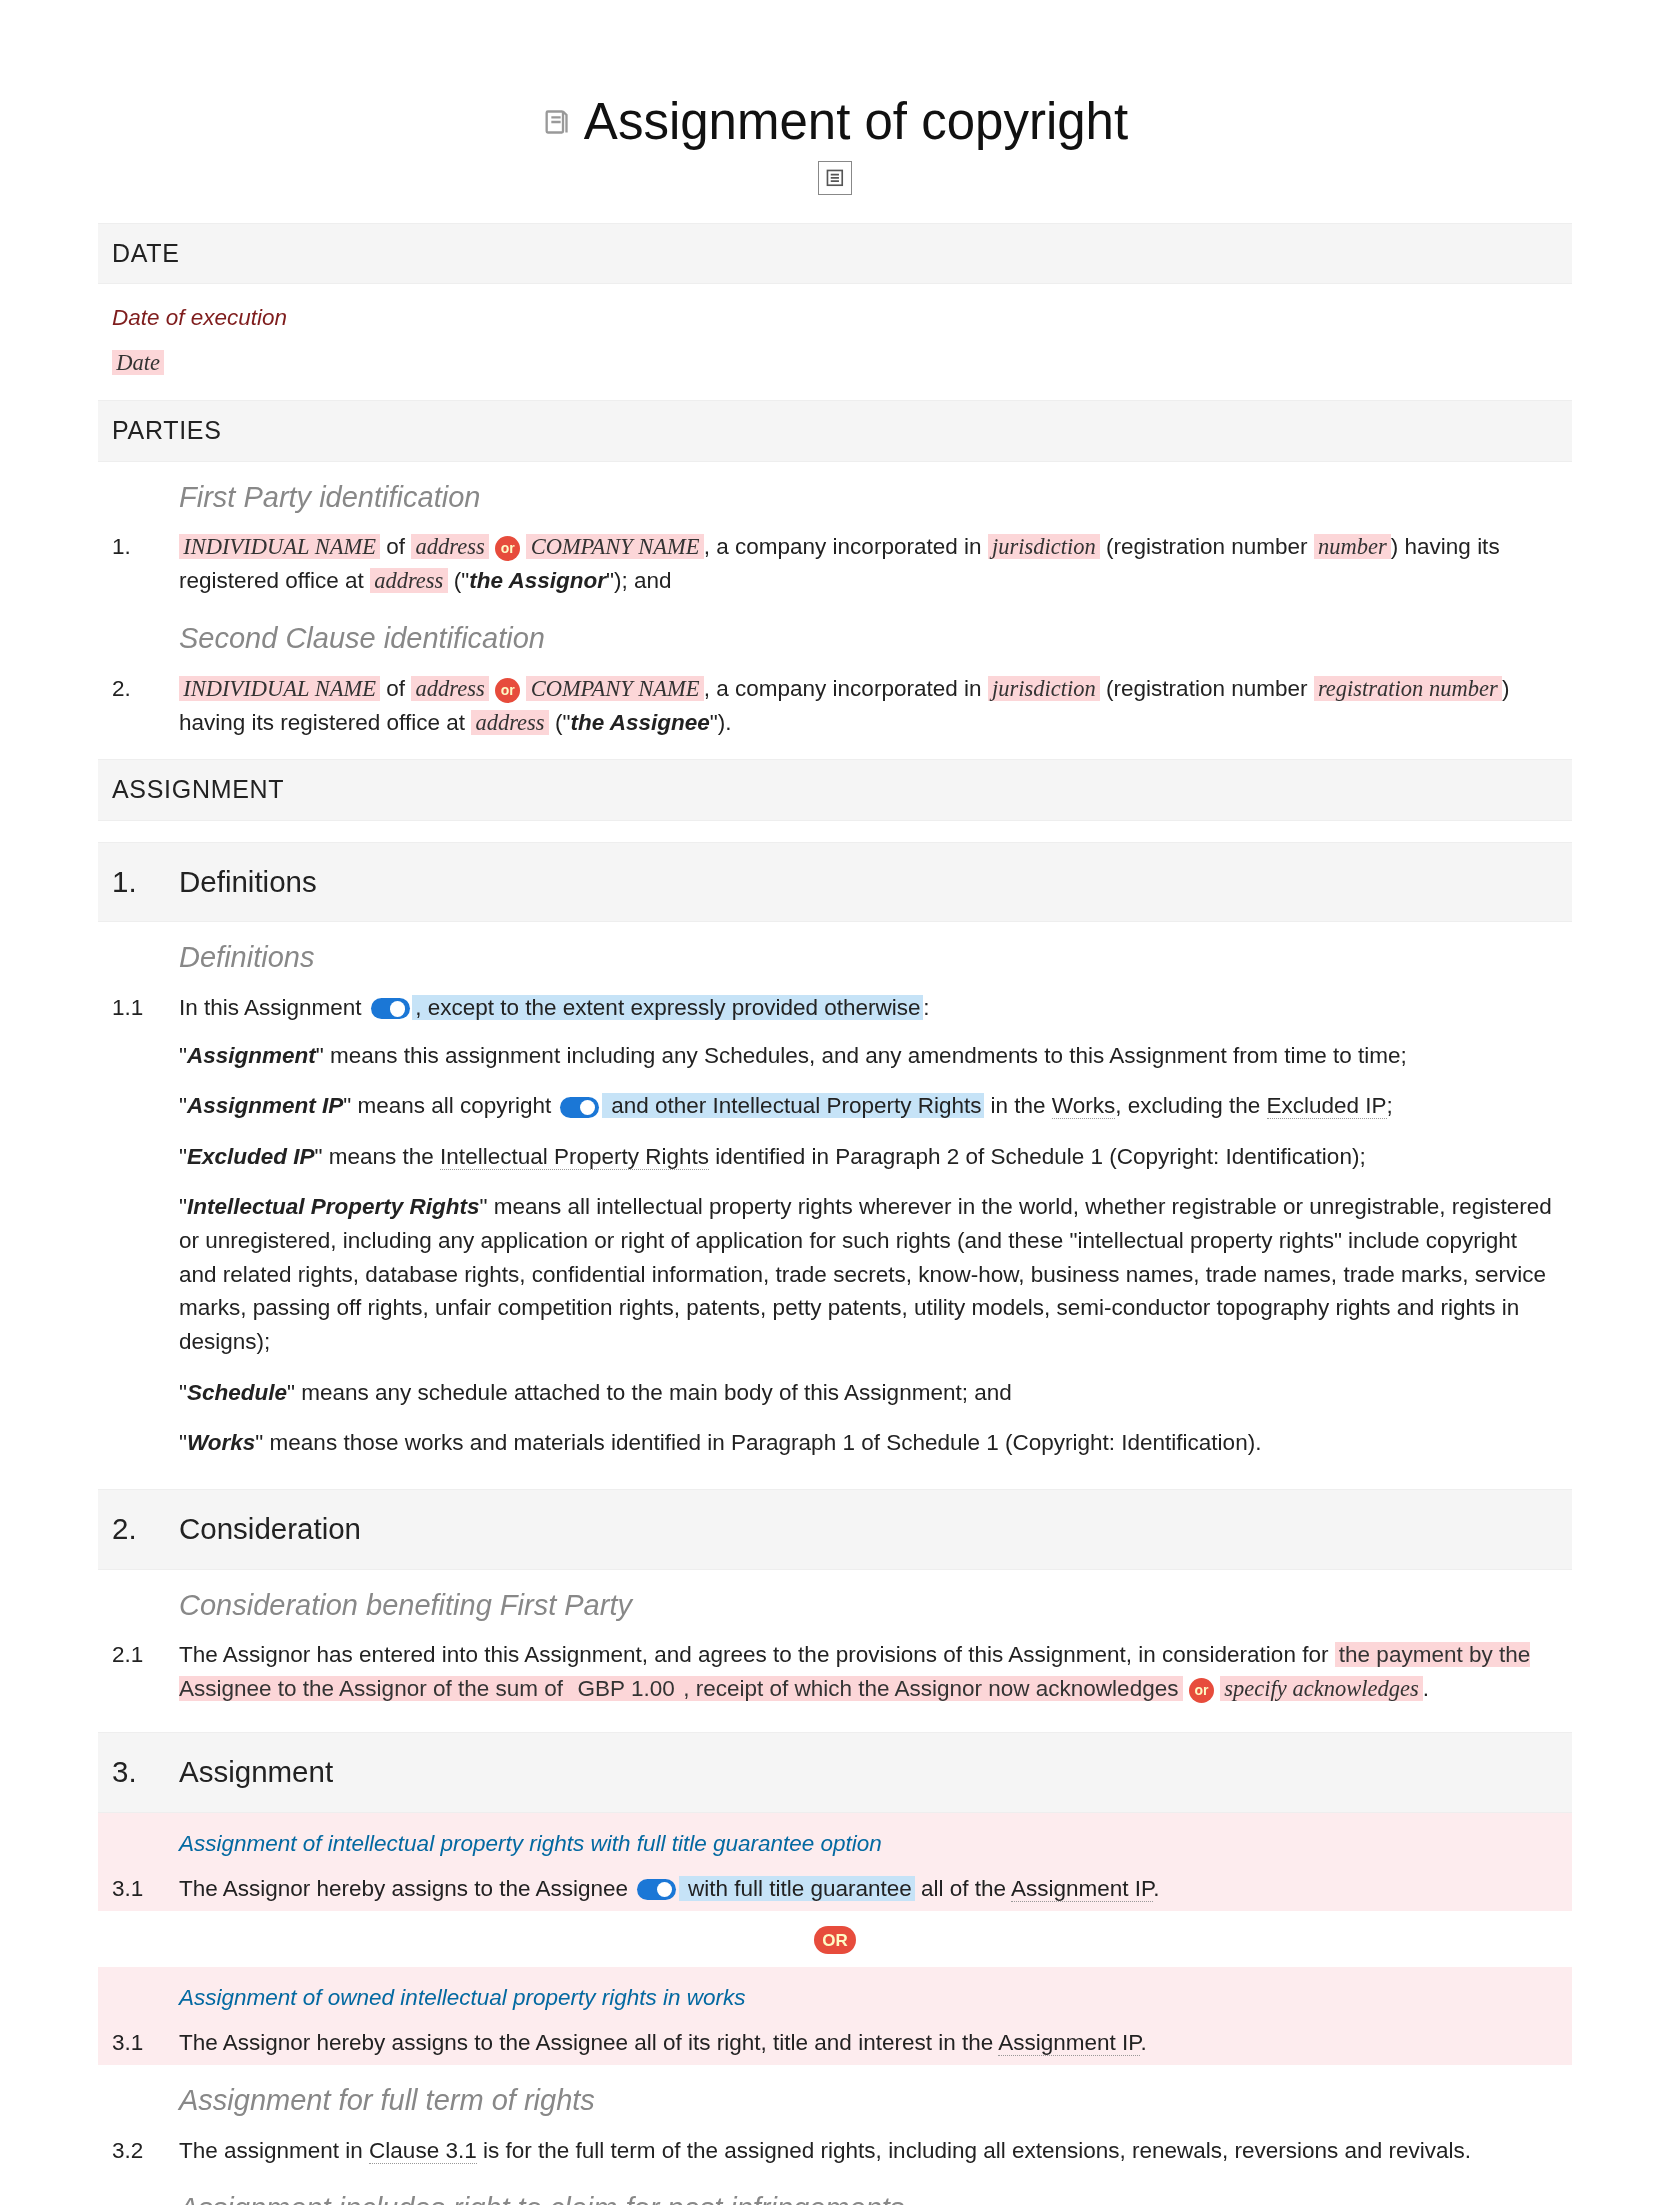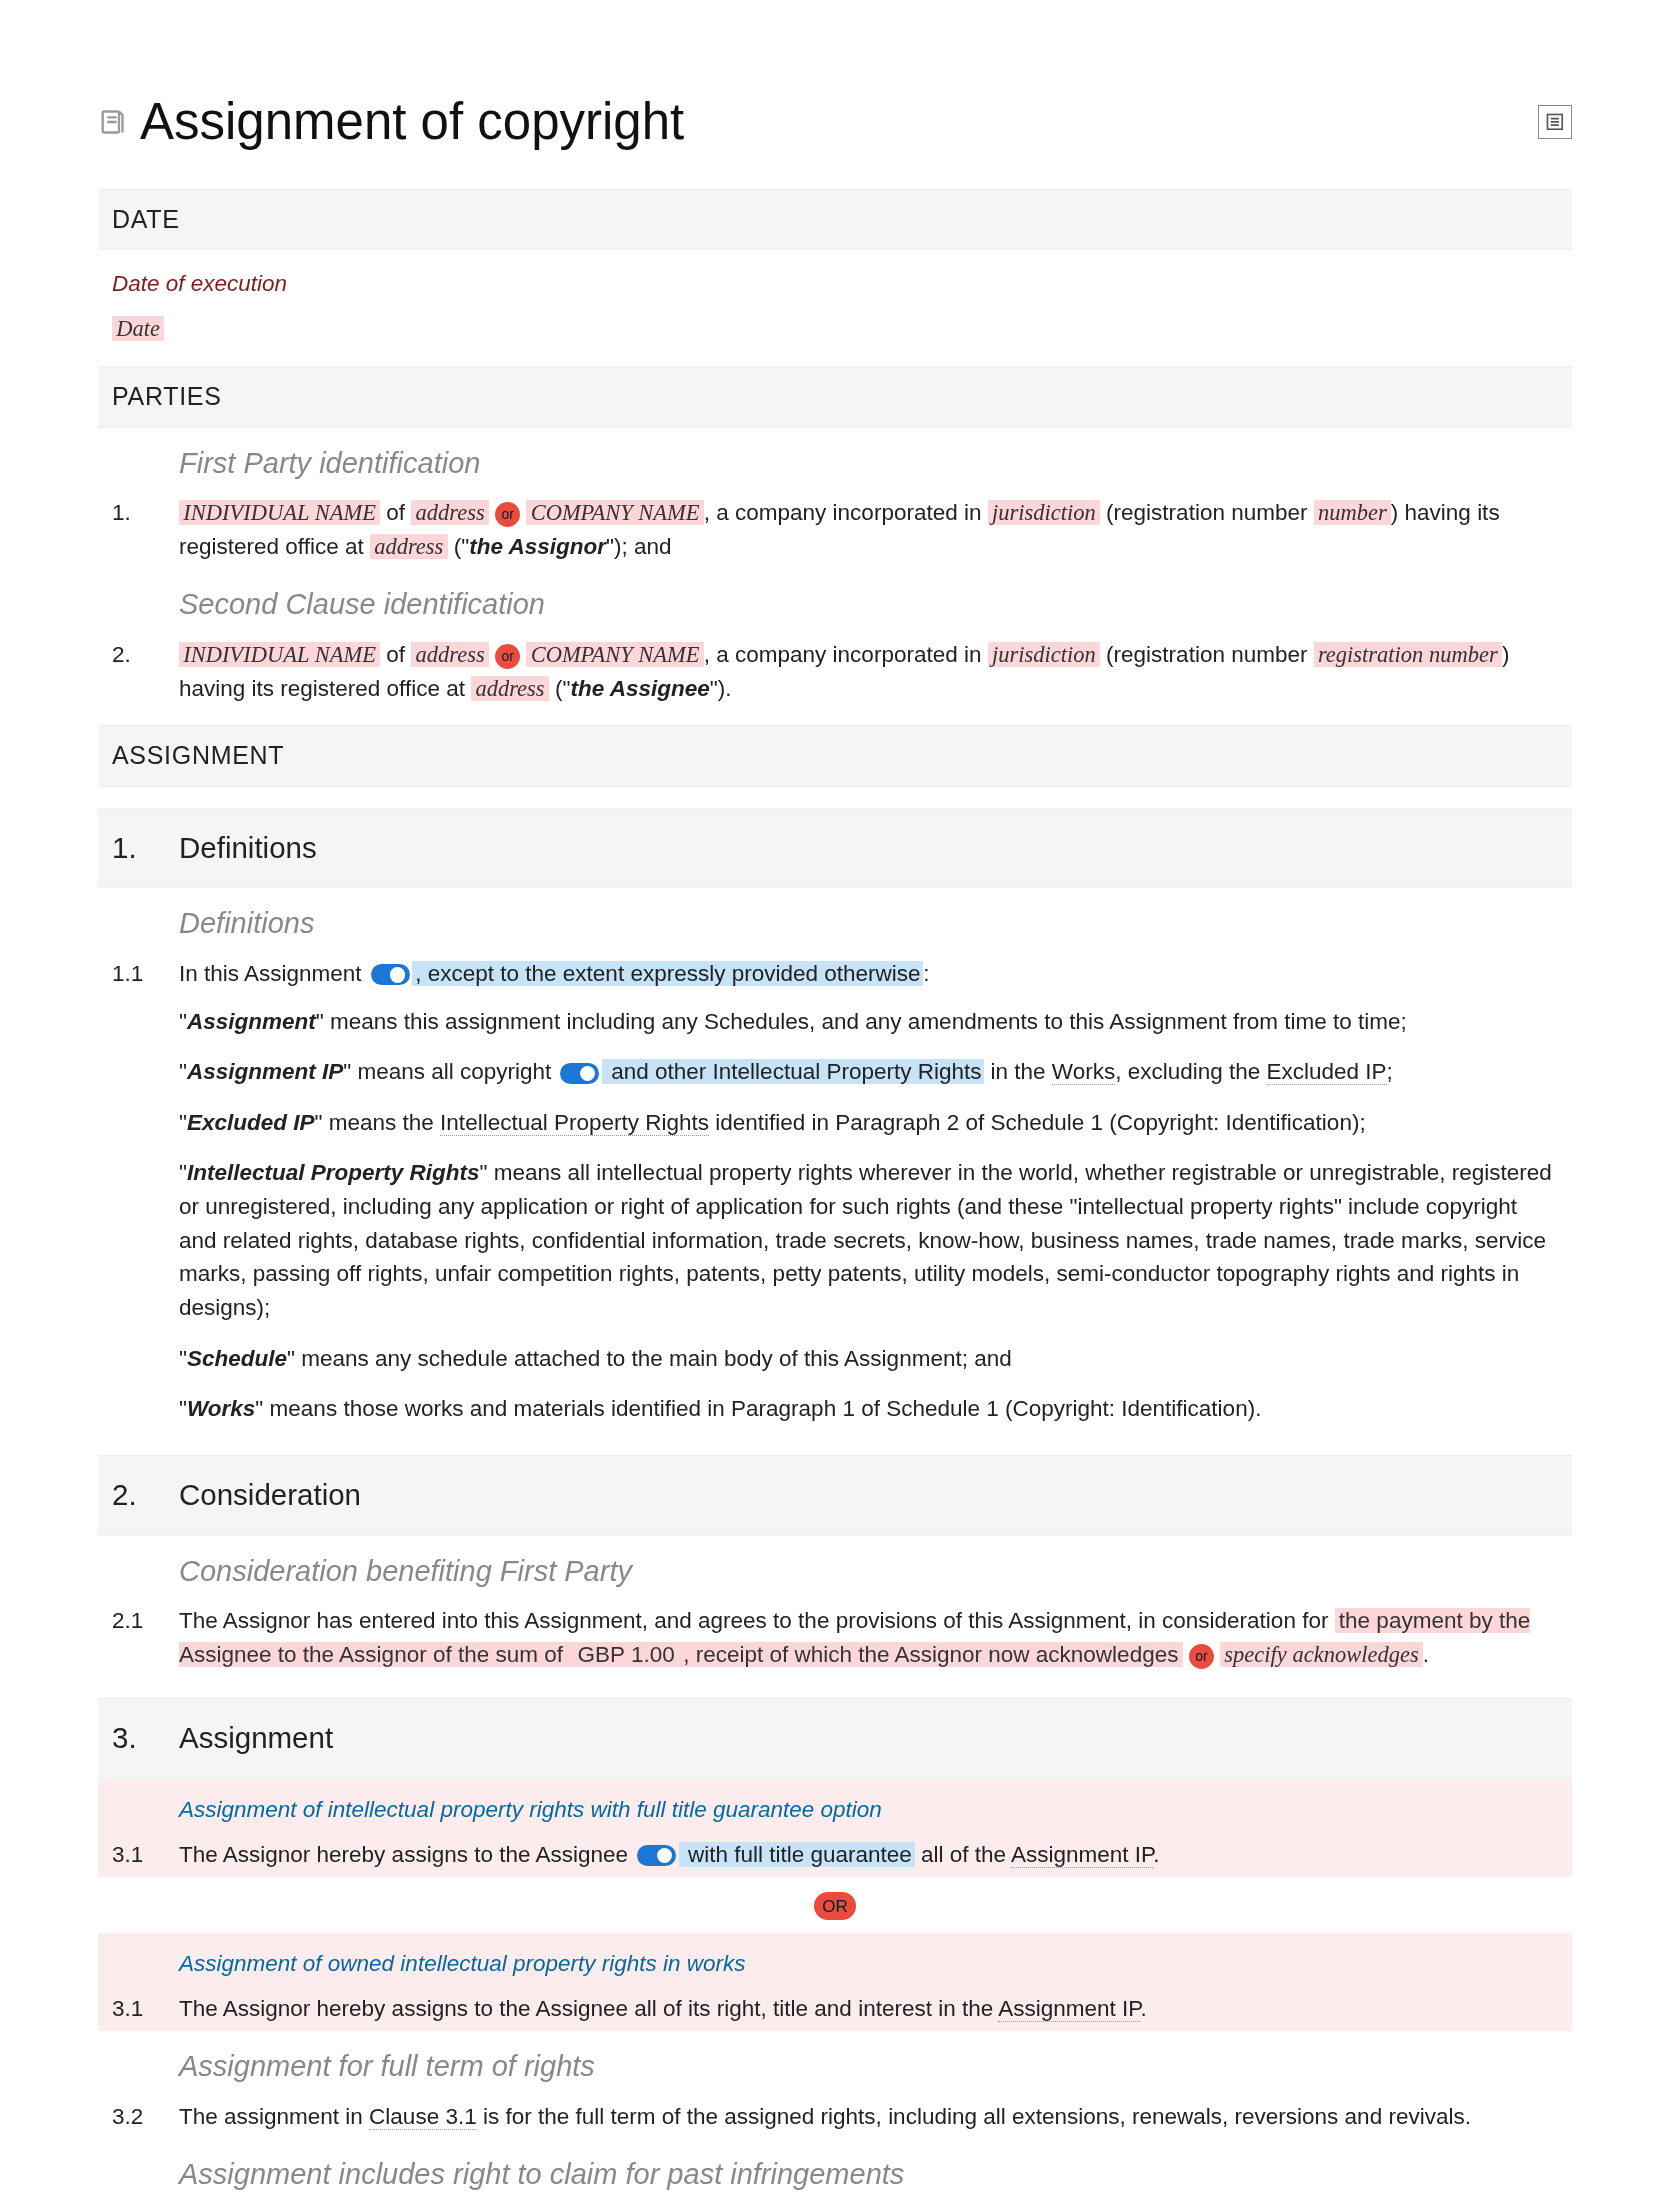--- a/index.html
+++ b/index.html
@@ -1,29 +1,29 @@
 <!DOCTYPE html>
 <html style="font-size:11.2px"><head>
 <meta charset="utf-8">
 <style>
   * { box-sizing: border-box; margin: 0; padding: 0; }
   body { font-family: Arial, Helvetica, sans-serif; background: #fff; color: #222; font-size: 22.5px; line-height: 1.5; padding: 84px 98px 56px 98px; width: 1670px; }
-  .title-row { display: flex; align-items: center; justify-content: space-between; margin-bottom: 28px; }
+  .title-row { display: flex; align-items: center; justify-content: space-between; margin-bottom: 28px; flex-direction: column; }
   .title-left { display: flex; align-items: center; gap: 14px; }
   h1 { font-size: 51px; font-weight: 400; color: #111; }
   .doc-icon { width: 28px; height: 28px; color: #999; stroke: #999; fill: none; stroke-width: 2; }
   .toc-btn { width: 34px; height: 34px; border: 1.4px solid #888; display: flex; align-items: center; justify-content: center; background: #fff; cursor: pointer; }
   .toc-btn svg { stroke: #555; fill: none; stroke-width: 2; }
   .section-head { background: #f5f5f5; padding: 11.2px 14px; margin-top: 14px; font-size: 25px; font-weight: 400; letter-spacing: 0.7px; color: #222; border-top: 0.7px solid #eee; border-bottom: 0.7px solid #eee; }
   .caption { font-style: italic; color: #7f1d1d; padding: 17px 14px 5.6px 14px; font-size: 22.5px; }
   .row { display: flex; align-items: flex-start; padding: 5.6px 14px; }
   .num { width: 67px; flex-shrink: 0; font-size: 22.5px; color: #222; }
   .content { flex: 1; font-size: 22.5px; color: #222; }
   .field { background: #fcd6d8; padding: 0 4.2px; color: #333; font-style: italic; font-family: Georgia, serif; }
-  .or-pill { display: inline-flex; align-items: center; justify-content: center; width: 25px; height: 25px; border-radius: 12.6px; background: #e74c3c; color: #0f172a; font-size: 14px; font-weight: normal; font-style: normal; vertical-align: middle; font-family: Arial, sans-serif; }
+  .or-pill { display: inline-flex; align-items: center; justify-content: center; width: 25px; height: 25px; border-radius: 12.6px; background: #e74c3c; color: #fef9c3; font-size: 14px; font-weight: bold; font-style: normal; vertical-align: middle; font-family: Arial, sans-serif; }
   .or-block { text-align: center; margin: 11.2px 0; }
   .or-block .or-pill { width: 42px; height: 28px; border-radius: 14px; font-size: 17px; }
   .term { font-style: italic; font-weight: bold; }
   .toggle { display: inline-flex; width: 39px; height: 21px; background: #1b77d6; border-radius: 10.5px; position: relative; vertical-align: middle; margin: 0 2.8px; }
   .toggle::after { content: ""; position: absolute; width: 15.4px; height: 15.4px; background: #fff; border-radius: 50%; top: 2.8px; right: 4.2px; }
   .numbered-head { display: flex; align-items: baseline; background: #f5f5f5; padding: 17px 14px; margin-top: 21px; border-top: 0.7px solid #eee; border-bottom: 0.7px solid #eee; }
   .numbered-head .num { font-size: 29.5px; width: 67px; }
   .numbered-head .htext { font-size: 29.5px; font-weight: 400; }
   .def-block { margin-left: 81px; padding: 8.4px 14px 8.4px 0; font-size: 22.5px; }
   .dotted { border-bottom: 0.7px dotted #999; }

